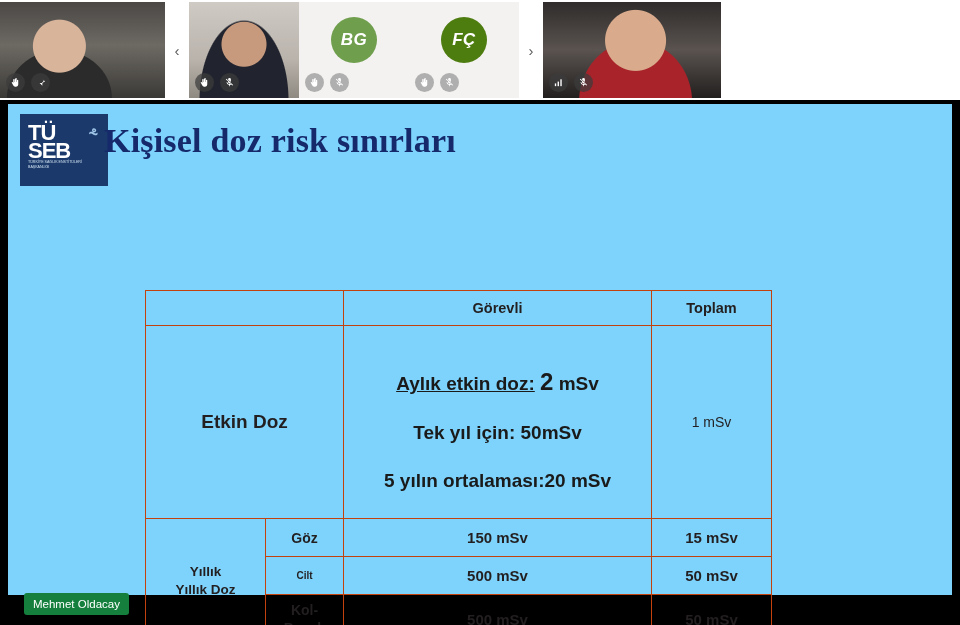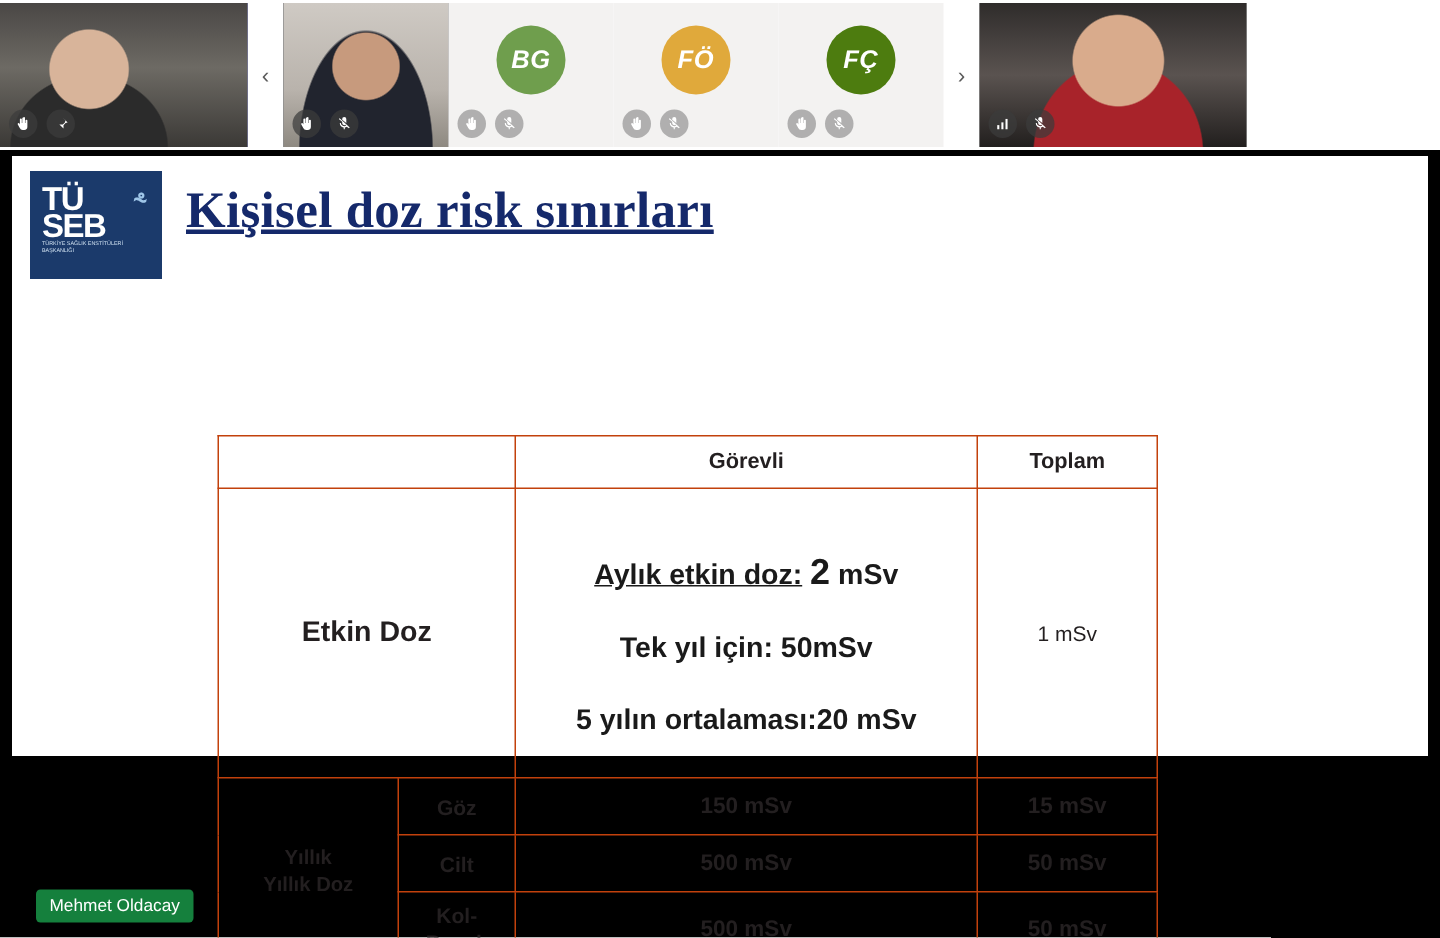--- a/index.html
+++ b/index.html
@@ -60,40 +60,40 @@
     width:24px;height:96px;margin-top:2px;flex:none;
     display:flex;align-items:center;justify-content:center;
     color:#5b5b5b;font-size:15px;background:#ffffff;
   }
   
   .stage{
     position:absolute;left:0;top:100px;width:960px;height:525px;
     background:#000000;
   }
   .slide{
-    position:absolute;left:8px;top:4px;width:944px;height:400px;
-    background:#ffffff;
+    position:absolute;left:8px;top:4px;width:944px;height:491px;
+    background:#7dd3fc;
   }
   .logo{
     position:absolute;left:12px;top:10px;width:88px;height:72px;
     background:#1b3a6b;color:#ffffff;
   }
   .logo .lg1{position:absolute;left:8px;top:6px;font-size:22px;font-weight:700;letter-spacing:-1px;}
   .logo .lg2{position:absolute;left:8px;top:24px;font-size:22px;font-weight:700;letter-spacing:-1px;}
   .logo .helix{
     position:absolute;right:10px;top:8px;font-size:16px;font-weight:700;color:#9fc6e8;
     transform:rotate(12deg);
   }
   .logo .lgsub{
     position:absolute;left:8px;top:46px;font-size:3.6px;line-height:5px;color:#cfe0f0;width:70px;
   }
   .slide-title{
-    position:absolute;left:116px;top:18px;
+    position:absolute;left:96px;top:18px;
     font-family:"Liberation Serif", serif;
-    font-size:34px;font-weight:700;color:#15296b;letter-spacing:.2px;text-decoration:underline;
+    font-size:34px;font-weight:700;color:#15296b;letter-spacing:.2px;
   }
   
   .tbl{
     position:absolute;left:137px;top:186px;width:626px;
     border-collapse:collapse;table-layout:fixed;
   }
   .tbl td{
     border:1px solid #c2410c;padding:0;text-align:center;vertical-align:middle;
     color:#231f20;
   }
@@ -160,35 +160,20 @@
           </svg>
       </span>
       <span class="badge light">
         <svg width="11" height="11" viewBox="0 0 24 24">
             <path fill="#fff" d="M15 11V5a3 3 0 0 0-6 0v1.2l6 4.8zM5.3 3.9 4 5.2l5 4V11a3 3 0 0 0 4.5 2.6l1.3 1A5 5 0 0 1 7 11H5.5a6.5 6.5 0 0 0 5.7 6.4V20h1.6v-2.6a6.4 6.4 0 0 0 2.9-1.1l3 2.4 1.3-1.3z"></path>
           </svg>
       </span>
     </div>
   </div>
 
-  <div class="tile w2 light">
-    <div class="avatar" style="background:#e0a93b">FÖ</div>
-    <div class="badges">
-      <span class="badge light">
-        <svg width="11" height="11" viewBox="0 0 24 24">
-            <path fill="#fff" d="M12 3a1.4 1.4 0 0 0-1.4 1.4V11H9.9V5.6a1.4 1.4 0 1 0-2.8 0V13l-1-1.6a1.3 1.3 0 0 0-2.2 1.3l3 5.3A5 5 0 0 0 11.2 21h2.2a4.6 4.6 0 0 0 4.6-4.6V7.4a1.4 1.4 0 1 0-2.8 0V11h-.7V4.4A1.4 1.4 0 0 0 12 3z"></path>
-          </svg>
-      </span>
-      <span class="badge light">
-        <svg width="11" height="11" viewBox="0 0 24 24">
-            <path fill="#fff" d="M15 11V5a3 3 0 0 0-6 0v1.2l6 4.8zM5.3 3.9 4 5.2l5 4V11a3 3 0 0 0 4.5 2.6l1.3 1A5 5 0 0 1 7 11H5.5a6.5 6.5 0 0 0 5.7 6.4V20h1.6v-2.6a6.4 6.4 0 0 0 2.9-1.1l3 2.4 1.3-1.3z"></path>
-          </svg>
-      </span>
-    </div>
-  </div>
 
   <div class="tile w2 light">
     <div class="avatar" style="background:#4d7c0f">FÇ</div>
     <div class="badges">
       <span class="badge light">
         <svg width="11" height="11" viewBox="0 0 24 24">
             <path fill="#fff" d="M12 3a1.4 1.4 0 0 0-1.4 1.4V11H9.9V5.6a1.4 1.4 0 1 0-2.8 0V13l-1-1.6a1.3 1.3 0 0 0-2.2 1.3l3 5.3A5 5 0 0 0 11.2 21h2.2a4.6 4.6 0 0 0 4.6-4.6V7.4a1.4 1.4 0 1 0-2.8 0V11h-.7V4.4A1.4 1.4 0 0 0 12 3z"></path>
           </svg>
       </span>
       <span class="badge light">
@@ -262,21 +247,21 @@
       <tr>
         <td rowspan="3" class="red" style="font-size:13.5px;line-height:18px">
           <span>Yıllık</span><br>
           <span>Yıllık Doz</span>
         </td>
         <td class="red" style="height:37px;font-size:14px">Göz</td>
         <td class="cell-val">150 mSv</td>
         <td class="cell-val">15 mSv</td>
       </tr>
       <tr>
-        <td class="red" style="height:37px;font-size:14px">Cilt</td>
+        <td class="red" style="height:37px;font-size:10px">Cilt</td>
         <td class="cell-val">500 mSv</td>
         <td class="cell-val">50 mSv</td>
       </tr>
       <tr>
         <td class="red" style="height:48px;font-size:14px;line-height:18px">
           <span>Kol-</span><br>
           <span>Bacak</span>
         </td>
         <td class="cell-val">500 mSv</td>
         <td class="cell-val">50 mSv</td>

